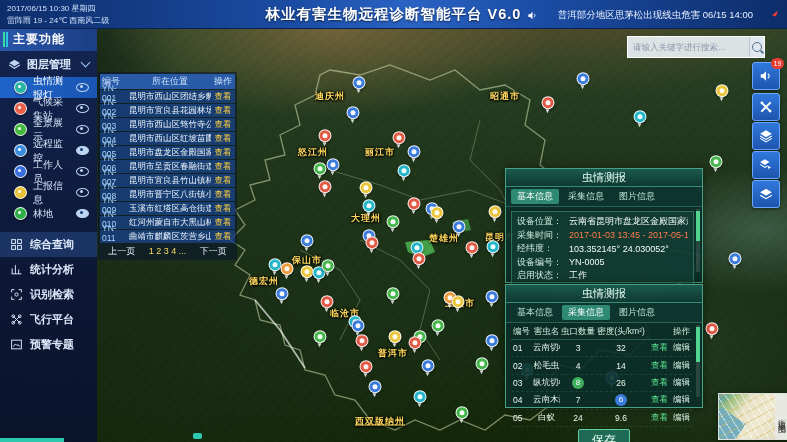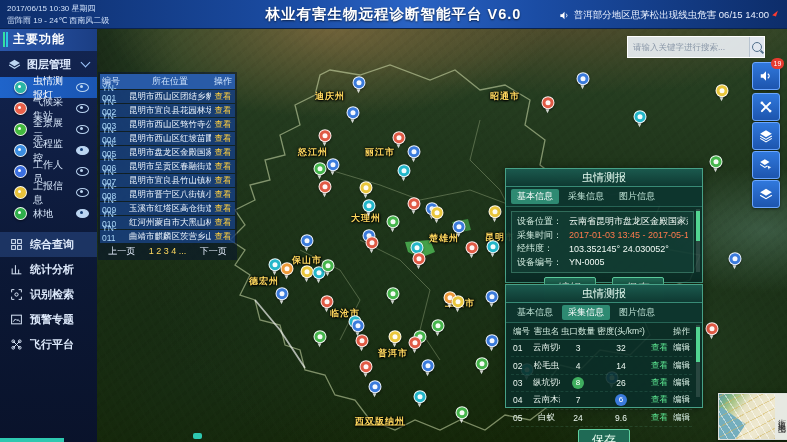--- a/index.html
+++ b/index.html
@@ -27,21 +27,21 @@
       repeating-linear-gradient(-40deg, rgba(0,0,0,.12) 0 3px, transparent 3px 9px);}
   svg.bounds{position:absolute;left:0;top:0;pointer-events:none;}
   
   .topbar{position:absolute;left:0;top:0;width:787px;height:28px;
     background:linear-gradient(90deg,#0d2d6a 0%,#1b4da5 38%,#2a63c4 52%,#1b4da5 68%,#0d2d6a 100%);
     border-bottom:1px solid #0a2250;z-index:30;}
   .weather{position:absolute;left:7px;top:3px;font-size:8px;line-height:1.45;color:#cfe0fa;}
   .app-title{position:absolute;left:0;right:0;top:5px;text-align:center;
     font-size:14.5px;font-weight:bold;color:#fff;letter-spacing:1px;
     text-shadow:0 1px 2px rgba(0,0,0,.6);}
-  .announce{position:absolute;right:10px;top:9px;display:flex;align-items:center;gap:4px;
+  .announce{position:absolute;right:10px;top:9px;display:flex;align-items:center;gap:20px;
     font-size:9.5px;color:#e8f0ff;}
   .announce .rflag{width:0;height:0;border-left:4px solid transparent;
     border-bottom:6px solid #ff3b30;transform:rotate(18deg);margin-top:-6px;}
   
   .searchbar{position:absolute;left:627px;top:36px;width:136px;height:20px;display:flex;
     background:rgba(238,243,248,.9);border:1px solid #fff;z-index:25;}
   .searchbar input{flex:1;border:none;outline:none;background:transparent;
     font-size:8.5px;color:#3c4f63;padding:0 5px;font-family:inherit;}
   .searchbar input::placeholder{color:#8a97a8;}
   .search-btn{width:22px;border-left:1px solid #b8c4d0;display:flex;align-items:center;
@@ -351,35 +351,35 @@
       </div>
       <div class="menu-row">
         <svg class="mi" width="13" height="13" viewBox="0 0 24 24" fill="none" stroke="#dce8fa" stroke-width="1.8">
           <path d="M3 8V3h5M16 3h5v5M21 16v5h-5M8 21H3v-5"></path>
           <circle cx="12" cy="12" r="3"></circle>
         </svg>
         <span>识别检索</span>
       </div>
       <div class="menu-row">
         <svg class="mi" width="13" height="13" viewBox="0 0 24 24" fill="none" stroke="#dce8fa" stroke-width="1.8">
-          <rect x="3" y="4" width="18" height="16"></rect>
-          <path d="M6 16l4-5 3 3 2-2 3 4"></path>
-        </svg>
-        <span>预警专题</span>
-      </div>
-      <div class="menu-row">
-        <svg class="mi" width="13" height="13" viewBox="0 0 24 24" fill="none" stroke="#dce8fa" stroke-width="1.8">
           <path d="M6 6 18 18M18 6 6 18"></path>
           <circle cx="6" cy="6" r="2.5"></circle>
           <circle cx="18" cy="6" r="2.5"></circle>
           <circle cx="6" cy="18" r="2.5"></circle>
           <circle cx="18" cy="18" r="2.5"></circle>
         </svg>
         <span>飞行平台</span>
       </div>
+      <div class="menu-row">
+        <svg class="mi" width="13" height="13" viewBox="0 0 24 24" fill="none" stroke="#dce8fa" stroke-width="1.8">
+          <rect x="3" y="4" width="18" height="16"></rect>
+          <path d="M6 16l4-5 3 3 2-2 3 4"></path>
+        </svg>
+        <span>预警专题</span>
+      </div>
     </div>
 </aside>
 
 <section class="device-panel">
   <div class="dt-head">
     <span class="c1">编号</span>
     <span class="c2">所在位置</span>
     <span class="c3">操作</span>
   </div>
   <div id="dt-rows">
@@ -462,20 +462,24 @@
         <span class="lbl">采集时间：</span>
         <span class="val">2017-01-03 13:45 - 2017-05-12 13:50</span>
       </div>
       <div class="fld">
         <span class="lbl">经纬度：</span>
         <span class="val">103.352145°  24.030052°</span>
       </div>
       <div class="fld">
         <span class="lbl">设备编号：</span>
         <span class="val">YN-0005</span>
+      </div>
+      <div class="fld">
+        <span class="lbl">启用状态：</span>
+        <span class="val">工作</span>
       </div>
     </div>
   <div class="pp-btns" id="pp1-btns"><span class="pp-btn">编辑</span><span class="pp-btn">保存</span></div>
   <div class="sb">
       <i></i>
     </div>
 </section>
 
 <section class="popup" style="top:236px;height:122px;">
   <div class="pp-title">虫情测报</div>

